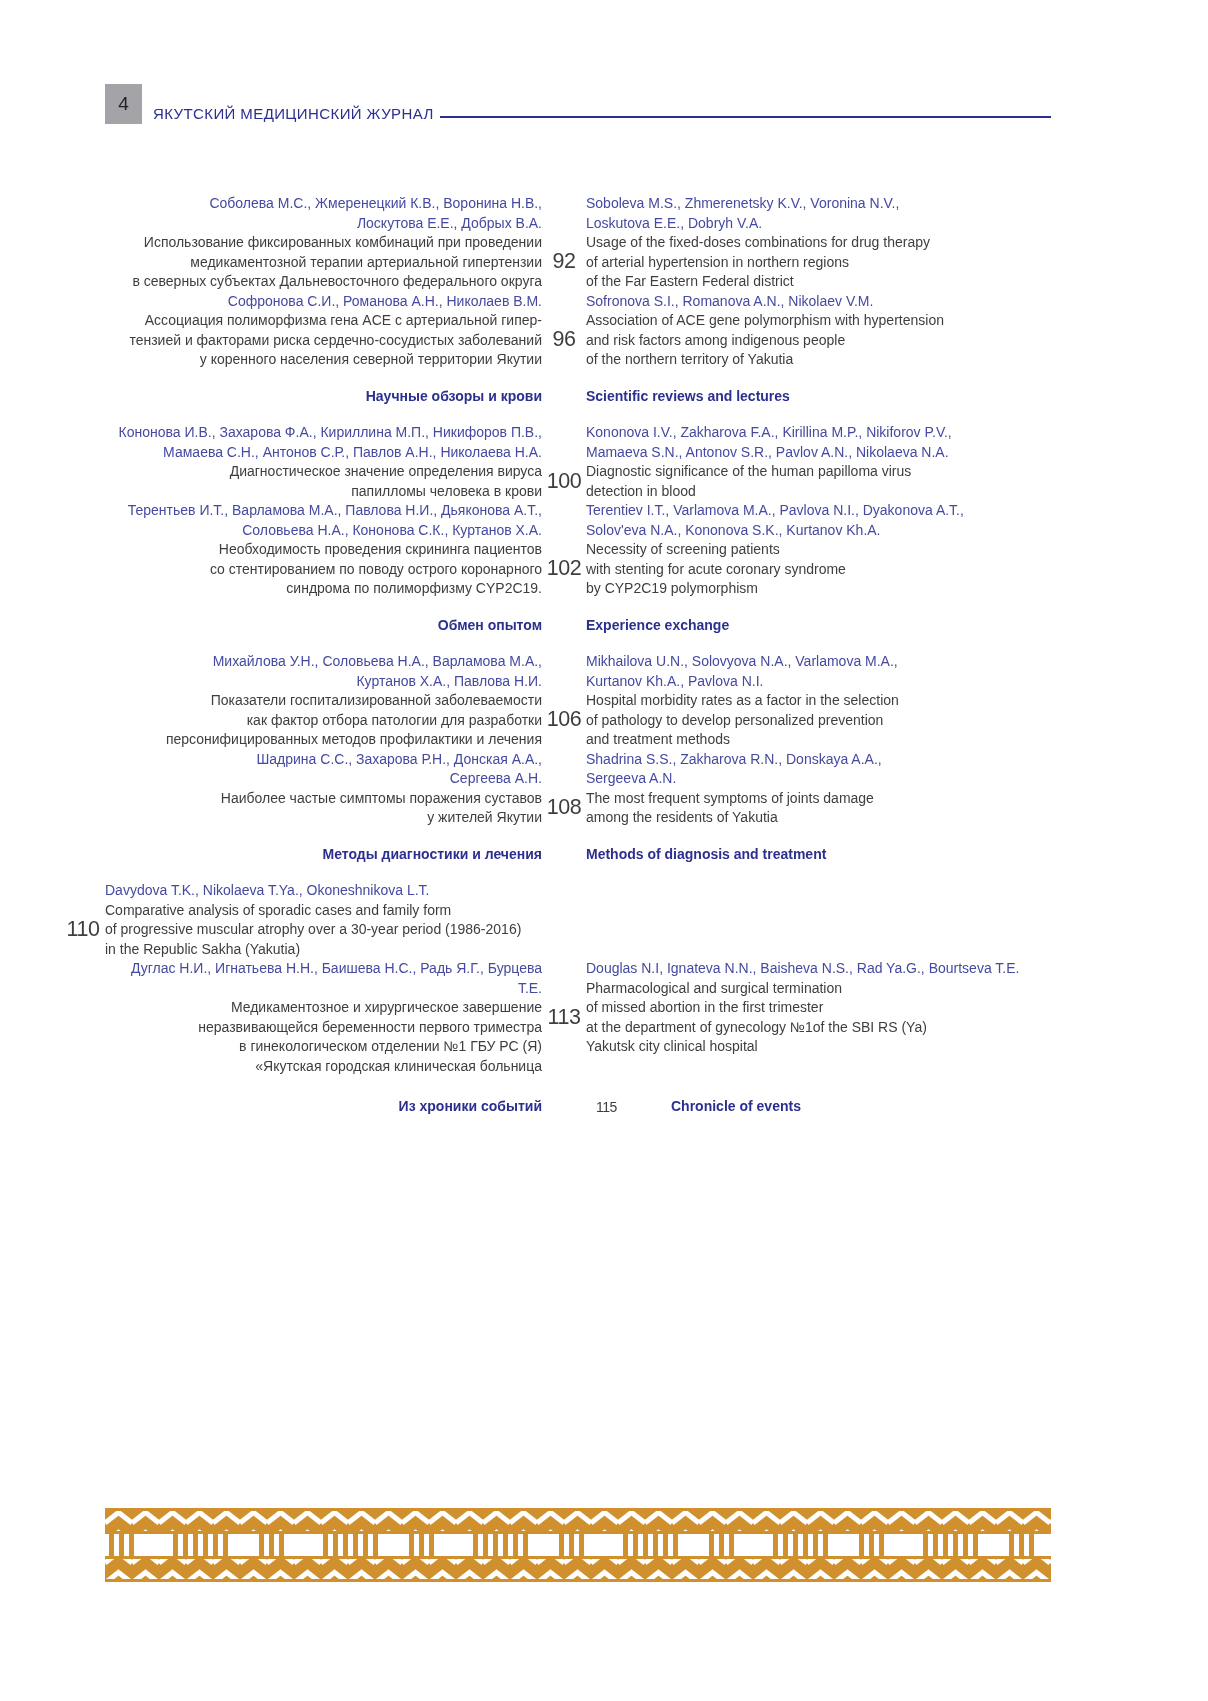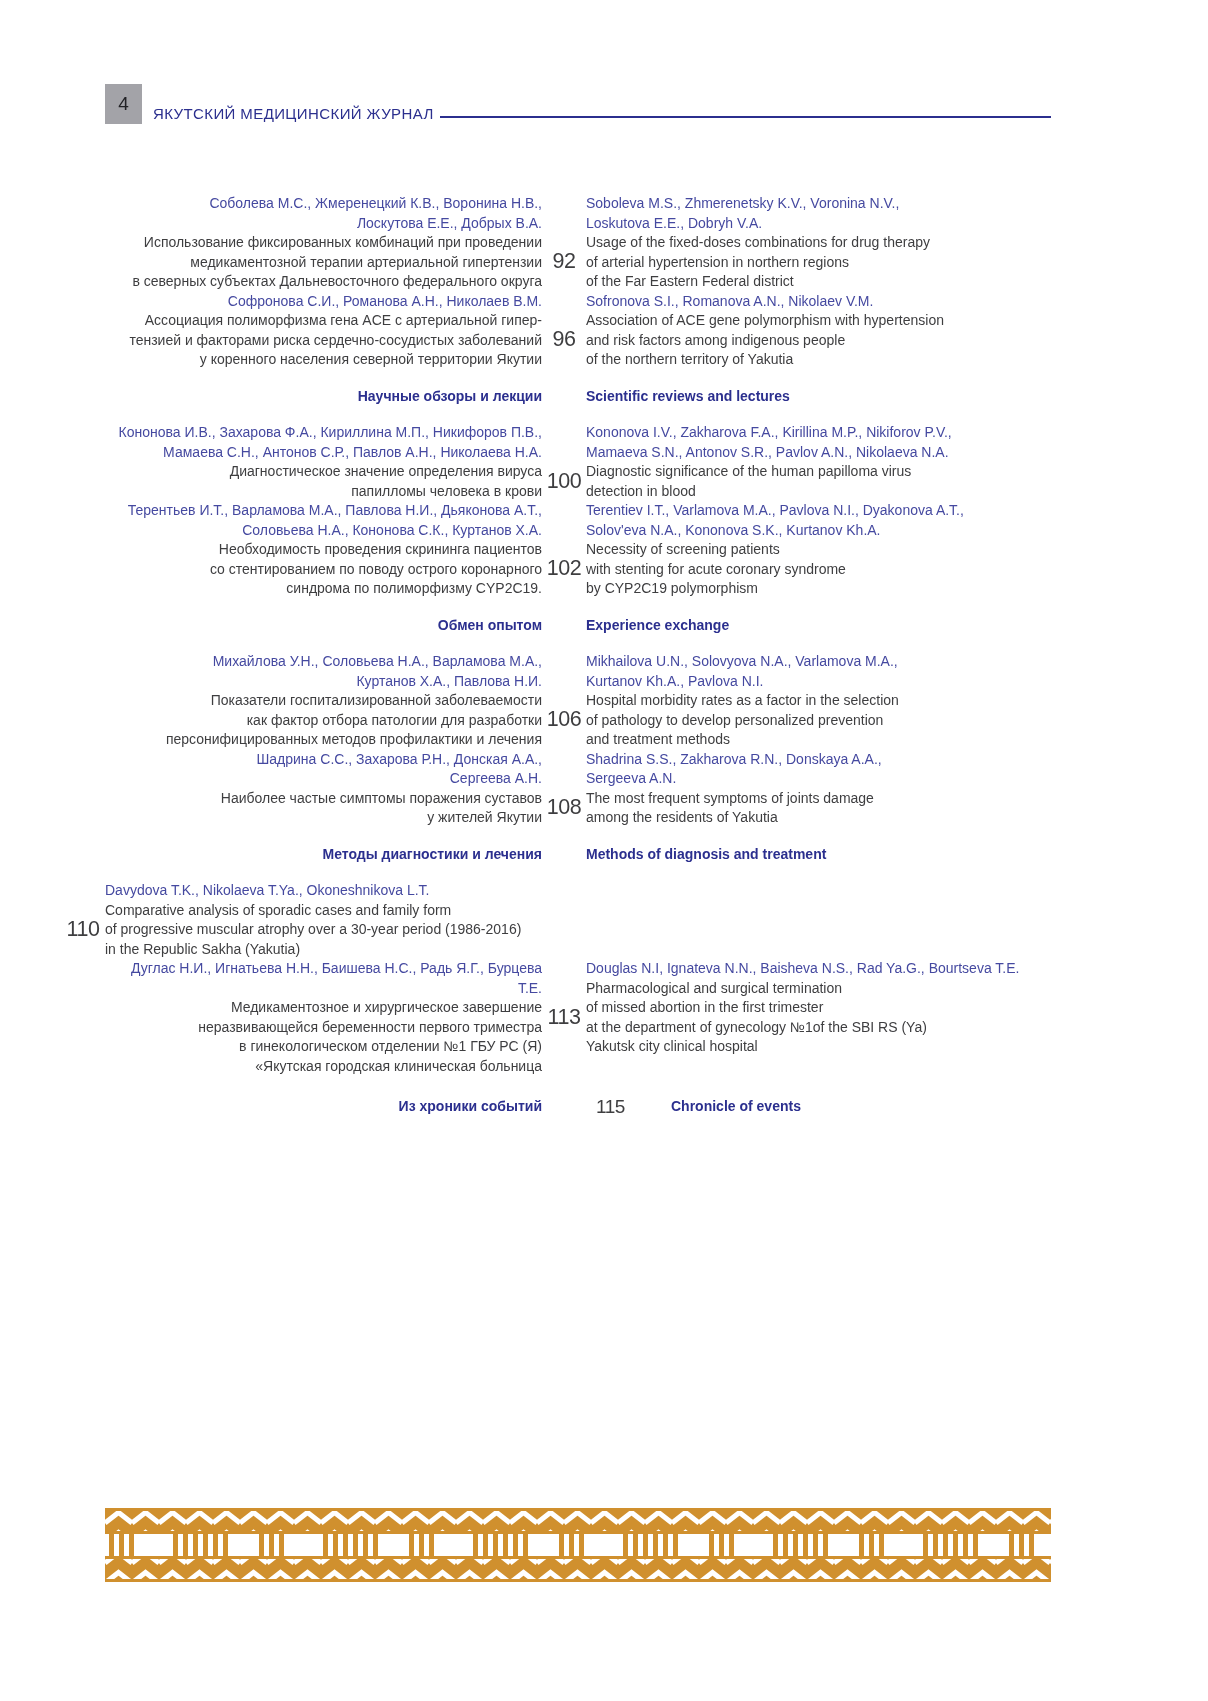--- a/index.html
+++ b/index.html
@@ -82,21 +82,21 @@
     line-height:1;
   }
   .final-row{
     display:grid;
     grid-template-columns:437px 41px 468px;
     align-items:center;
     margin-top:21px;
     gap:44px;
   }
   .final-num{
-    font-size:19px;
+    font-size:14px;
     letter-spacing:-0.5px;
     color:#3e3e40;
     line-height:1;
     padding-left:10px;
   }
 
   
   .ornament{
     position:absolute;
     left:105px; top:1508px;
@@ -148,21 +148,21 @@
         <div class="en-title">
           <span class="pnum">96</span>
           <span class="title">Association of ACE gene polymorphism with hypertension
 and risk factors among indigenous people
 of the northern territory of Yakutia</span>
         </div>
       </div>
     </div>
 
     <div class="sec-row">
-      <div class="ru sec">Научные обзоры и лекции</div>
+      <div class="ru sec">Научные обзоры и крови</div>
       <div class="en sec">Scientific reviews and lectures</div>
     </div>
 
     <div class="entry">
       <div class="ru">
         <div class="authors">Кононова И.В., Захарова Ф.А., Кириллина М.П., Никифоров П.В.,
 Мамаева С.Н., Антонов С.Р., Павлов А.Н., Николаева Н.А.</div>
         <div class="title">Диагностическое значение определения вируса
 папилломы человека в крови</div>
       </div>

